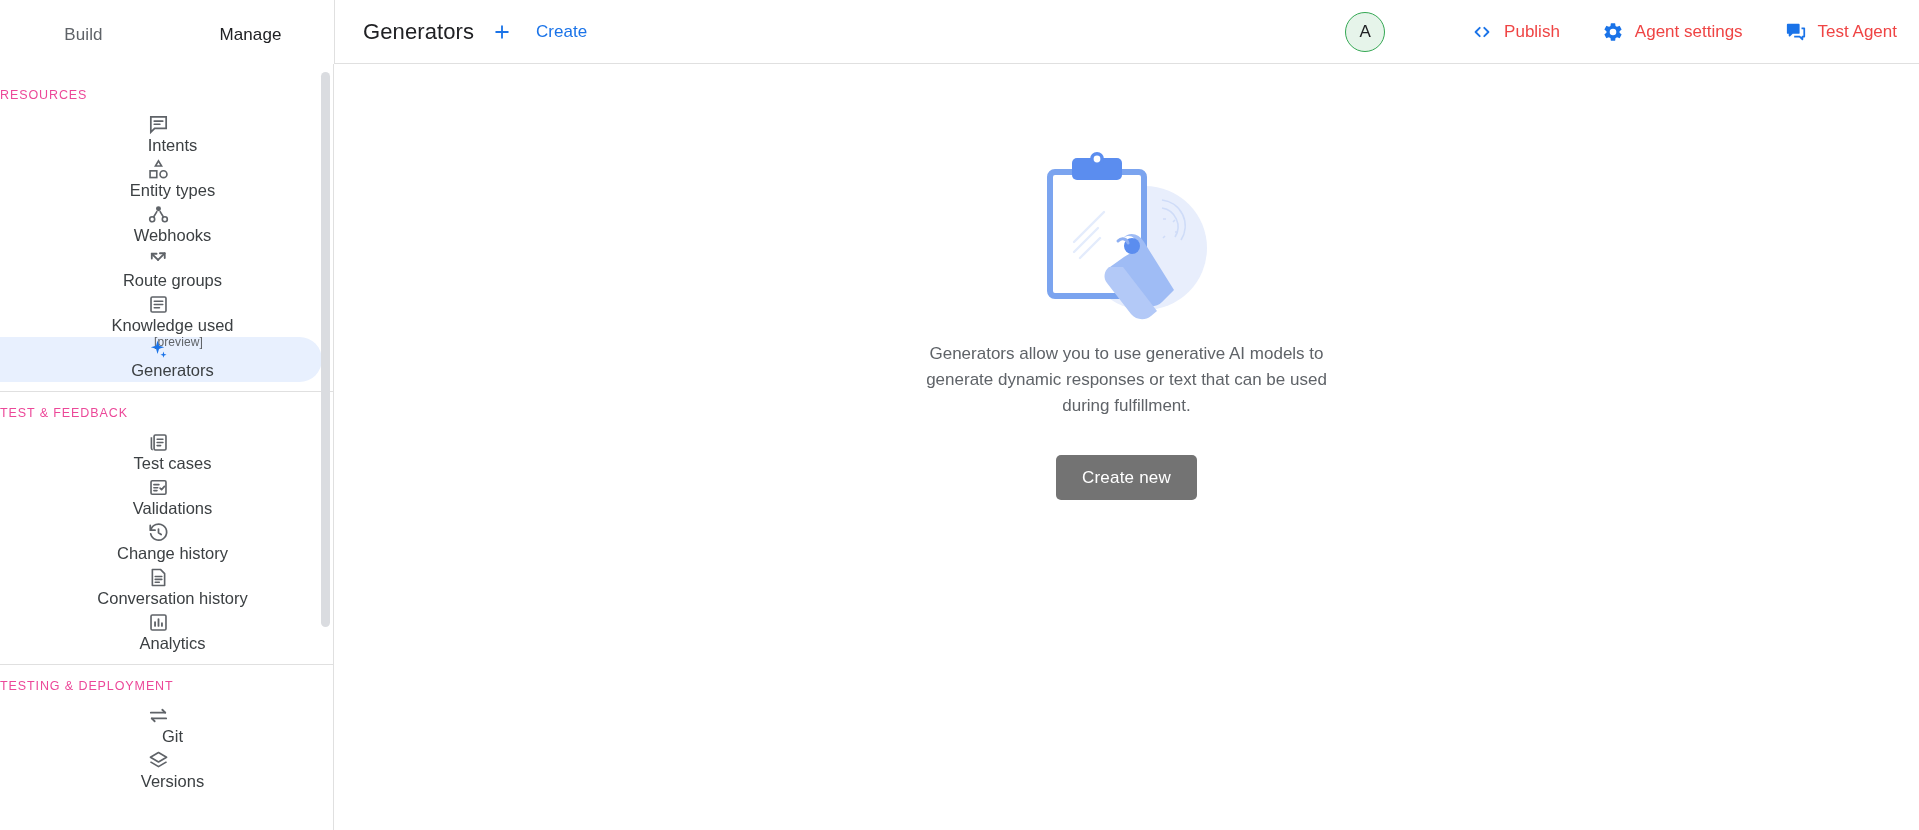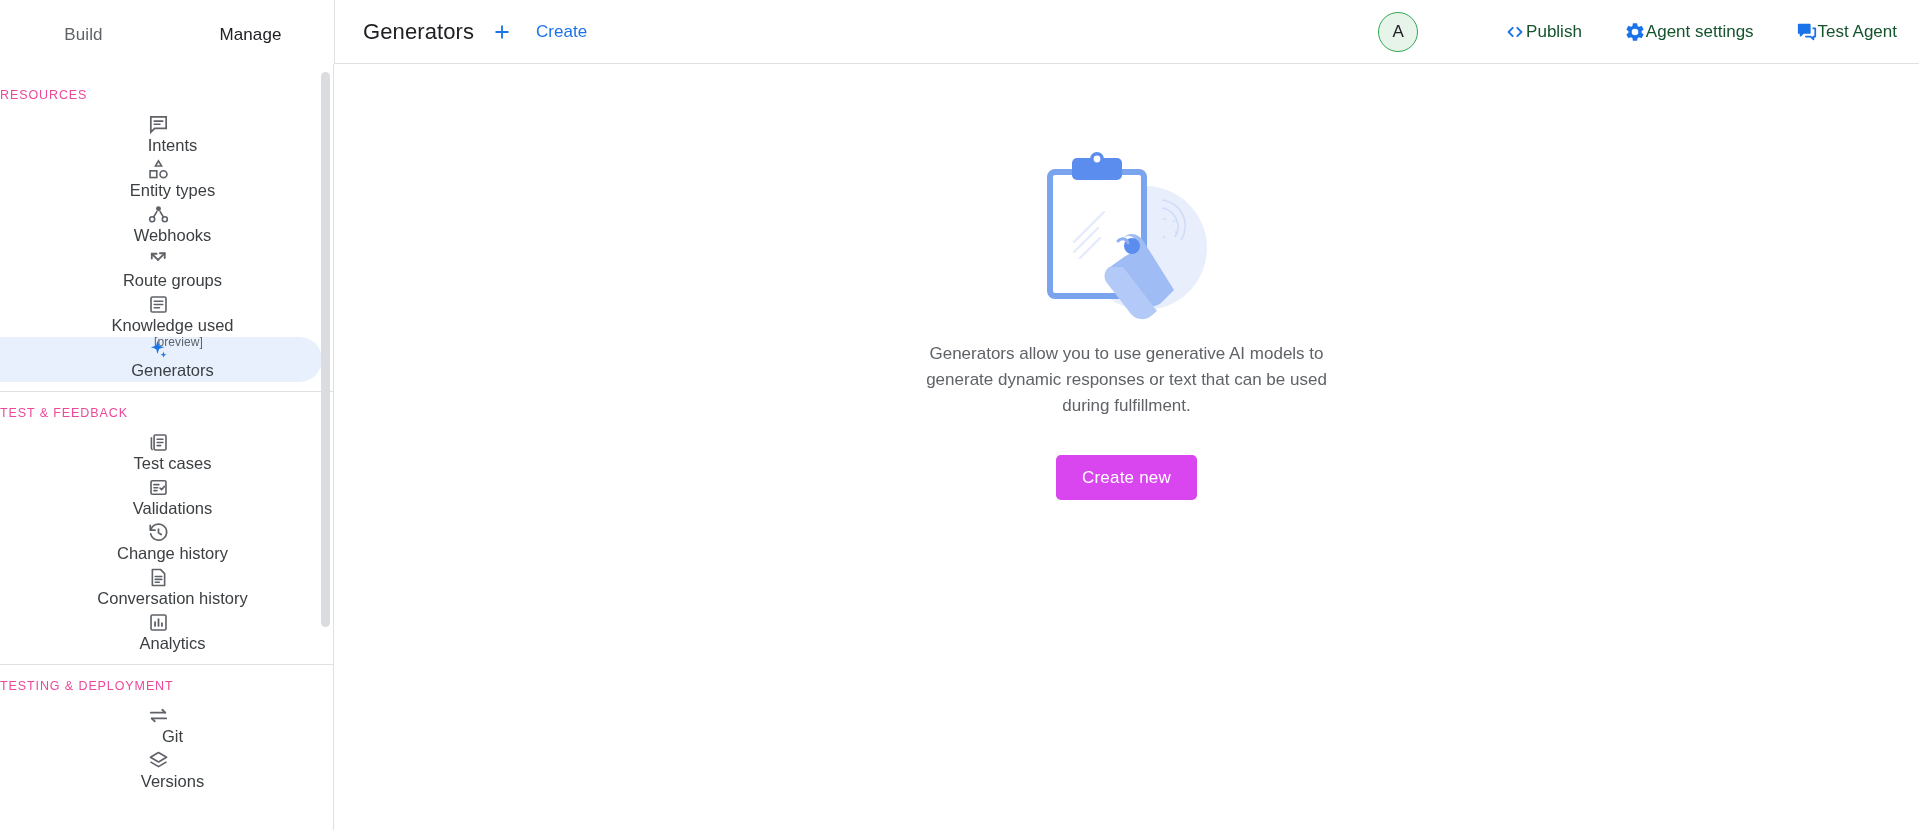--- a/index.html
+++ b/index.html
@@ -55,22 +55,22 @@
 
   .top-actions { display: flex; align-items: center; gap: 0px; }
   .avatar {
     width: 40px; height: 40px; border-radius: 50%;
     background: #e6f4ea; border: 1px solid #34a853;
     color: #202124; font-size: 17px;
     display: flex; align-items: center; justify-content: center;
     cursor: pointer; margin-right: 44px;
   }
   .top-btn {
-    display: flex; align-items: center; 
-    color: #14532d; font-size: 17px; font-weight: 500;
+    display: flex; align-items: center; gap: 11px;
+    color: #ef4444; font-size: 17px; font-weight: 500;
     cursor: pointer; white-space: nowrap; padding: 6px 0;
     margin-left: 42px;
   }
   .top-btn:first-of-type { margin-left: 0; }
   .top-btn .ic { display: inline-flex; width: 22px; height: 22px; align-items: center; justify-content: center; }
 
   
   .body { flex: 1 1 auto; display: flex; min-height: 0; }
 
   .sidebar {
@@ -123,21 +123,21 @@
   }
   .empty-illustration { width: 230px; height: 175px; margin-bottom: 18px; }
   .empty-title {
     font-size: 25px; color: #3c4043; letter-spacing: 0px; margin-bottom: 18px;
   }
   .empty-desc {
     font-size: 17px; color: #5f6368; line-height: 26px;
     text-align: center; width: 410px; margin-bottom: 36px;
   }
   .create-btn {
-    background: #d946ef; color: #fff; border: none;
+    background: #737373; color: #fff; border: none;
     font-family: "Liberation Sans", sans-serif;
     font-size: 17px; font-weight: 500; letter-spacing: .2px;
     padding: 0 26px; height: 45px; border-radius: 5px; cursor: pointer;
   }
 </style>
 </head>
 <body>
 
 <div class="app">
 

